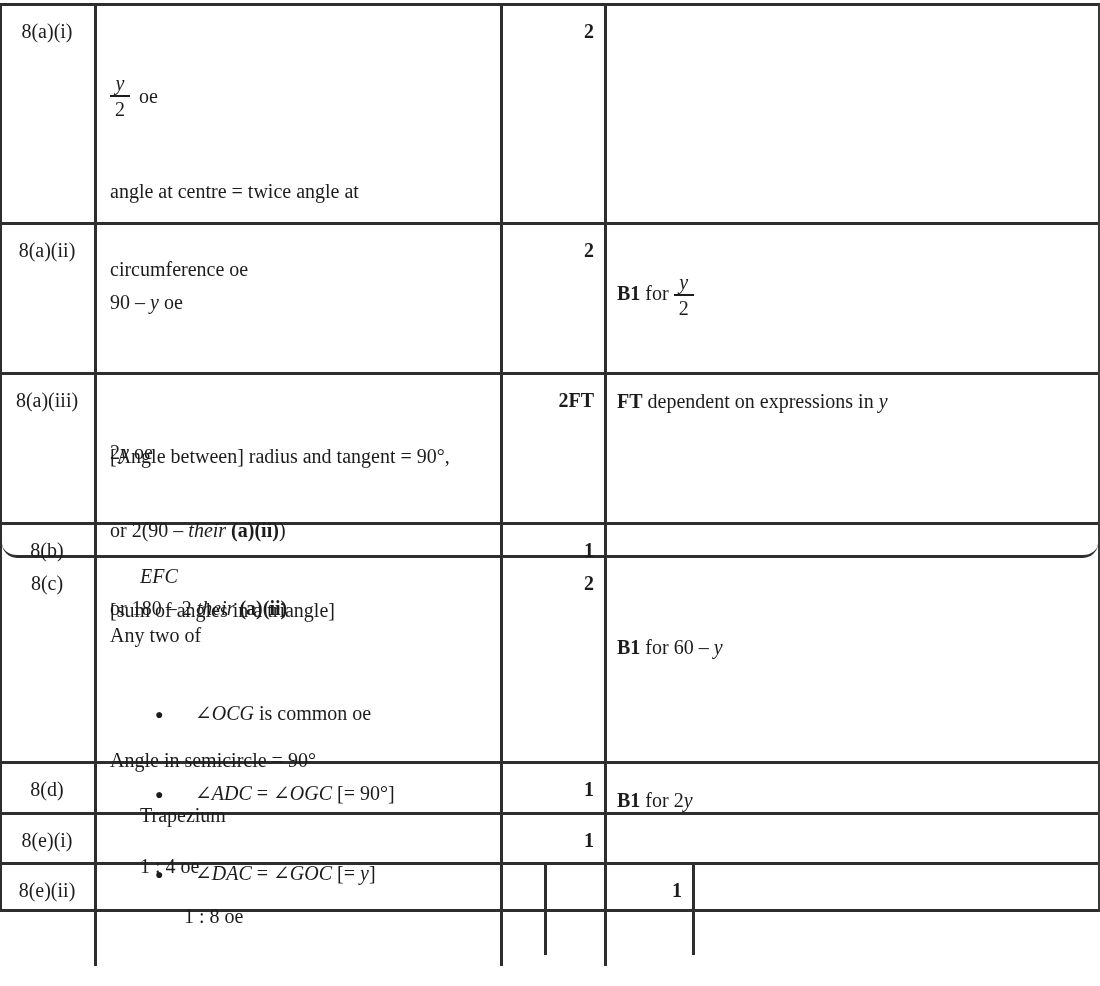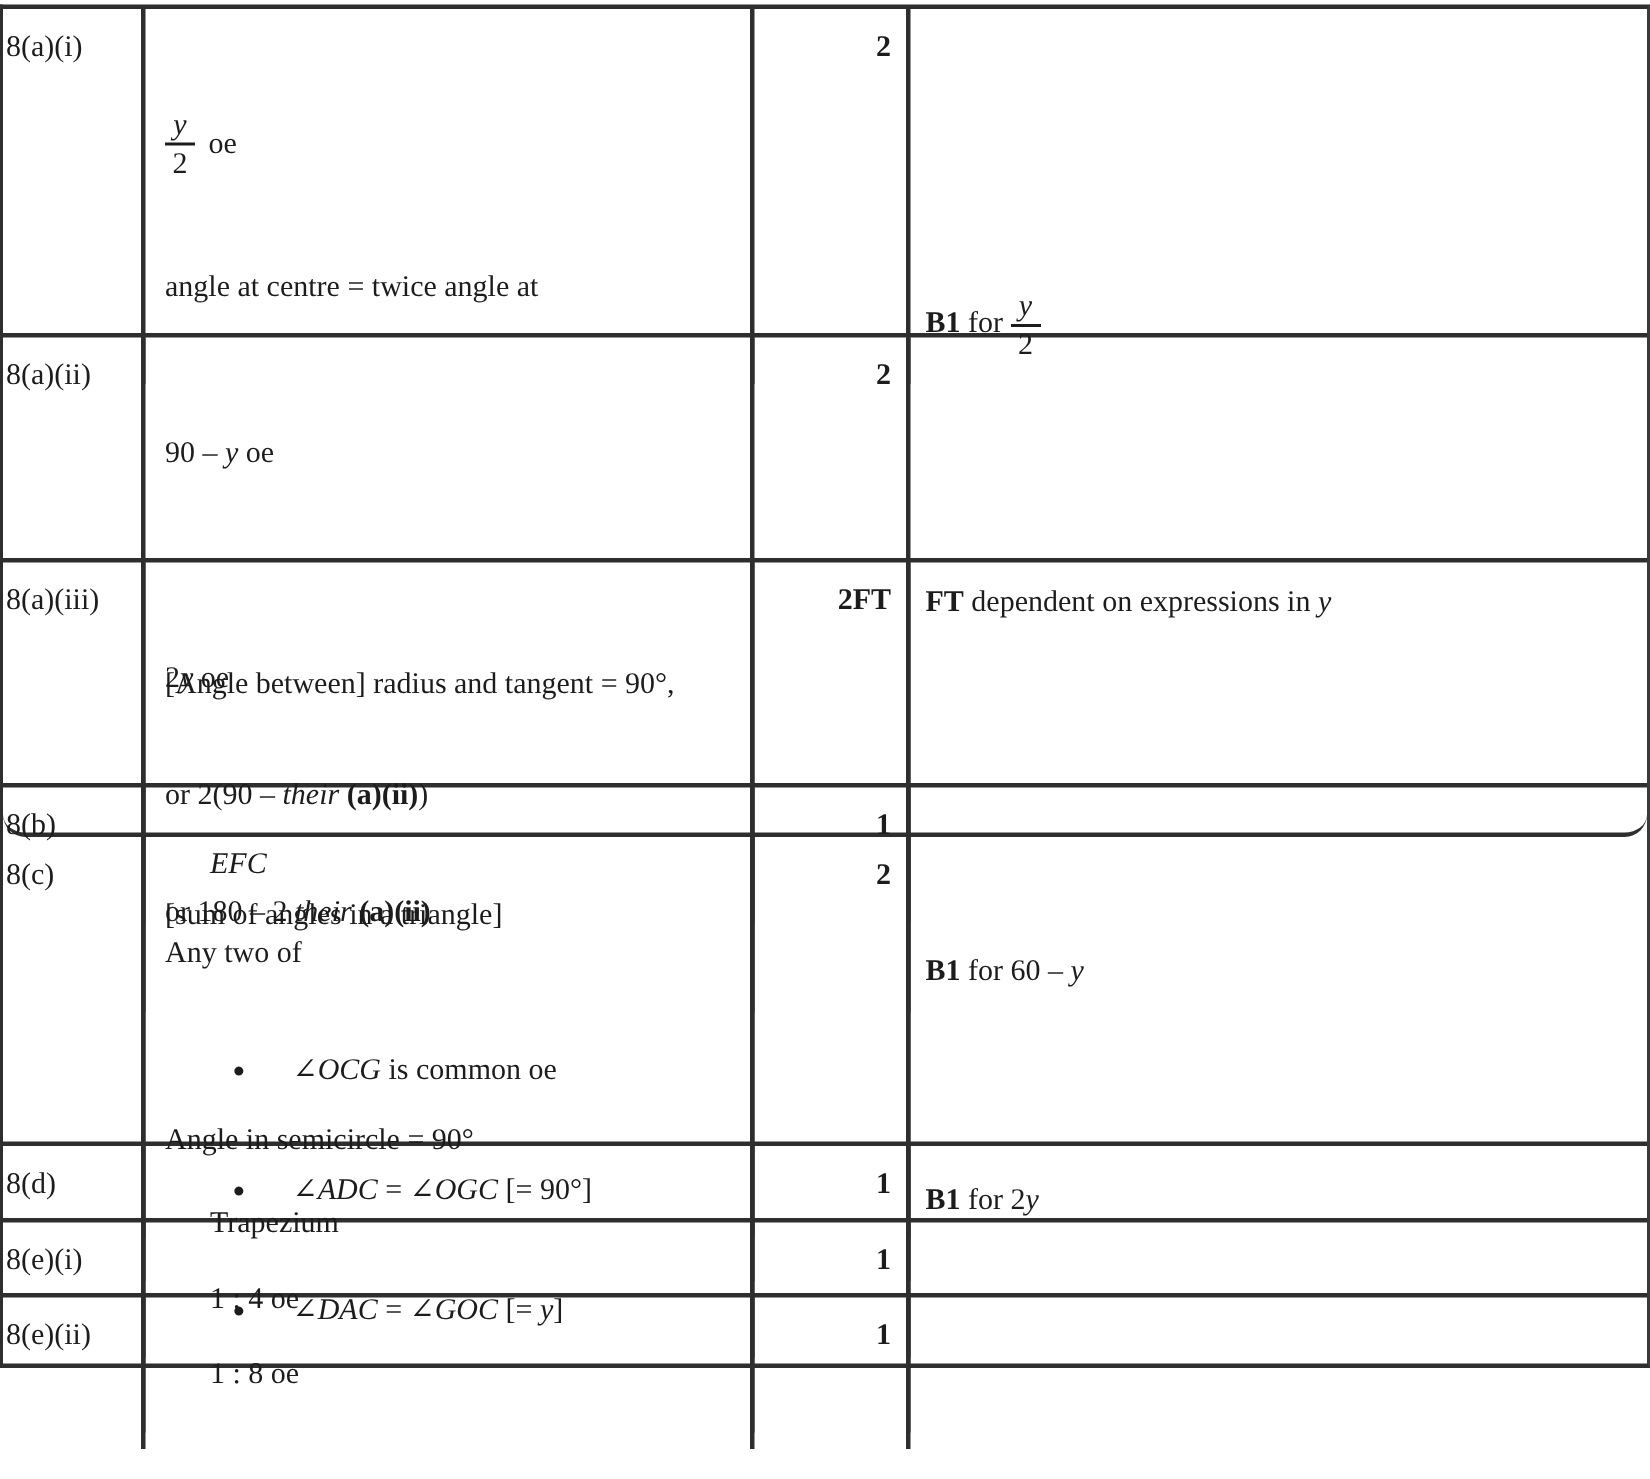--- a/index.html
+++ b/index.html
@@ -13,23 +13,23 @@
     margin-top:3px;
     width:1100px;
     border-top:3px solid #2e2e2e;
     border-bottom:3px solid #2e2e2e;
     border-left:2px solid #2e2e2e;
     border-right:2px solid #3a3a3a;
   }
   .row { display:grid; grid-template-columns:95px 406px 104px 1fr; border-bottom:3px solid #2e2e2e; }
   .row:last-child { border-bottom:none; }
   .r0 { height:219px; } .r1 { height:150px; } .r2 { height:150px; } .r3 { height:33px;border-radius:15px; }
-  .r4 { height:206px; } .r5 { height:51px; } .r6 { height:50px; } .r7 { height:44px; }
+  .r4 { height:206px; } .r5 { height:51px; } .r6 { height:50px; } .r7 { height:44px;gap:44px; }
   .cell { font-size:20px; line-height:26px; padding-top:12px; }
-  .cell.q { padding-left:2px; padding-right:4px; border-right:3px solid #2e2e2e; }
+  .cell.q { text-align:center; padding-left:2px; padding-right:4px; border-right:3px solid #2e2e2e; }
   .cell.a { padding-left:13px; padding-right:8px; border-right:3px solid #2e2e2e; white-space:pre-wrap; }
   .cell.m { text-align:right; font-weight:bold; padding-right:10px; border-right:3px solid #2e2e2e; }
   .cell.g { display:flex; flex-direction:column; justify-content:flex-end;
             padding-left:10px; padding-right:8px; padding-bottom:15px; white-space:pre-wrap; }
   .cell.g.spread { justify-content:space-between; padding-top:13px; padding-bottom:12px; }
   .i { font-style:italic; }
   .b { font-weight:bold; }
   .line { white-space:pre-wrap; }
   .gap24 { height:24px; } .gap22 { height:22px; }
   .frac { display:inline-block; text-align:center; vertical-align:middle; line-height:22px; }
@@ -48,20 +48,21 @@
   <div class="row r0">
     <div class="cell q">
       <span>8(a)(i)</span>
     </div>
     <div class="cell a">
       <div class="frac-line">
         <span class="frac"><span class="num i">y</span><span class="den">2</span></span>
         <span class="frac-suffix">oe</span>
       </div>
       <div class="line">angle at centre = twice angle at</div>
+      <div class="line">circumference oe</div>
     </div>
     <div class="cell m">
       <span>2</span>
     </div>
     <div class="cell g">
       <div class="line"><span class="b">B1</span><span> for </span><span class="frac"><span class="num i">y</span><span class="den">2</span></span></div>
     </div>
   </div>
 
   <div class="row r1">

